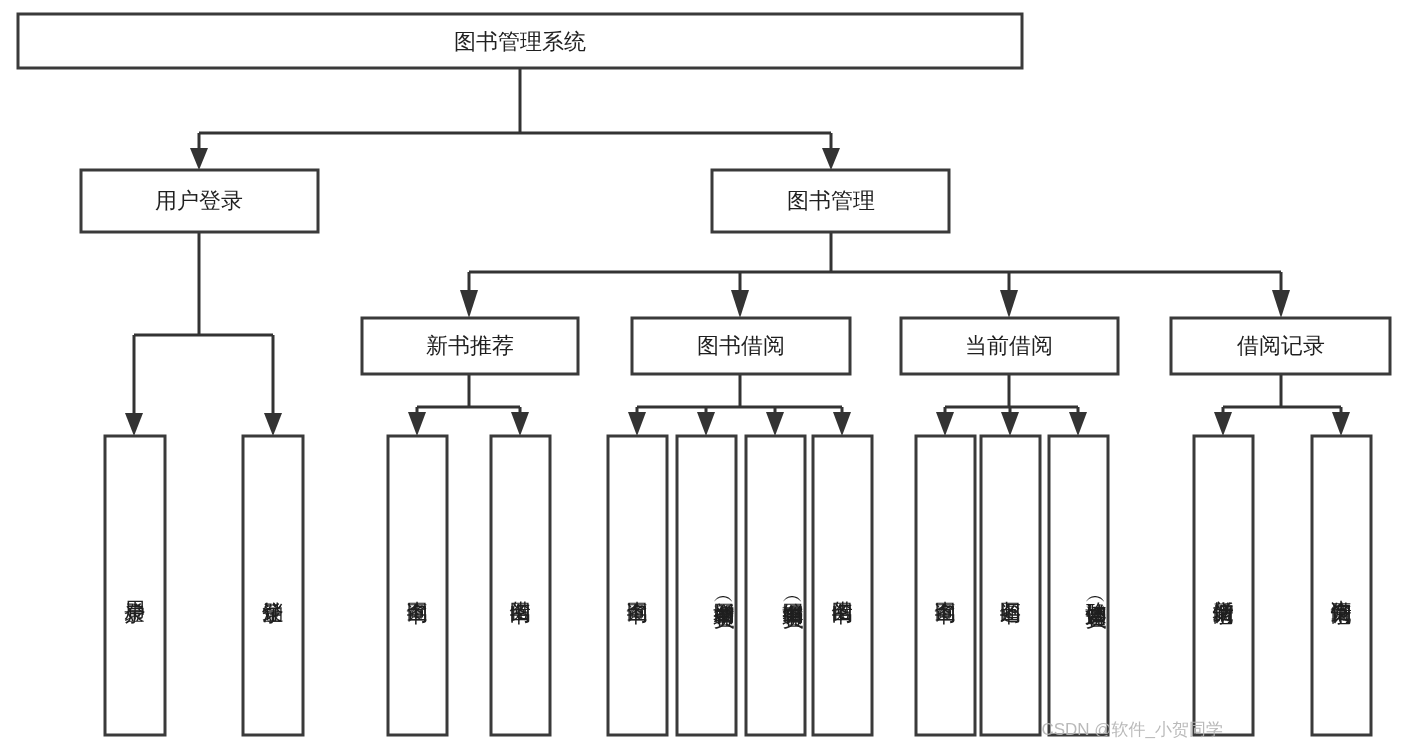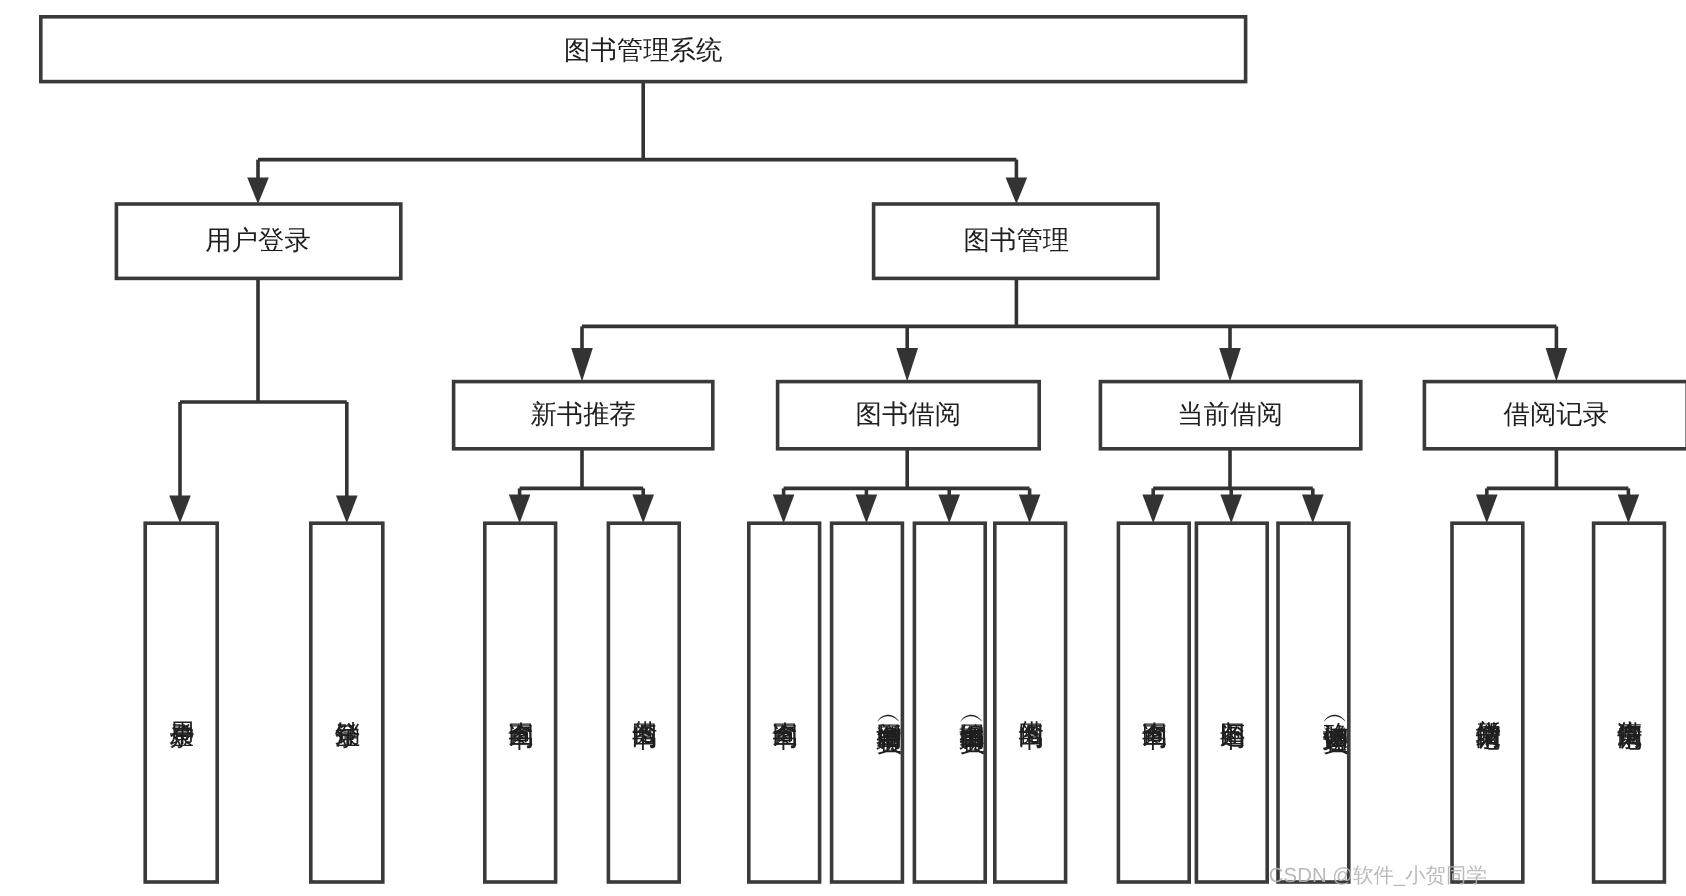--- a/index.html
+++ b/index.html
@@ -9,21 +9,21 @@
   }
   body {
     width: 1405px;
     height: 747px;
     font-family: "Liberation Sans", "DejaVu Sans", sans-serif;
     overflow: hidden;
     position: relative;
   }
   #diagram-root {
     position: absolute;
-    left: 16px;
+    left: 0;
     top: 0;
     width: 1231px;
     height: 747px;
   }
   svg.flow {
     display: block;
     width: 1405px;
     height: 747px;
   }
   .node-box {

